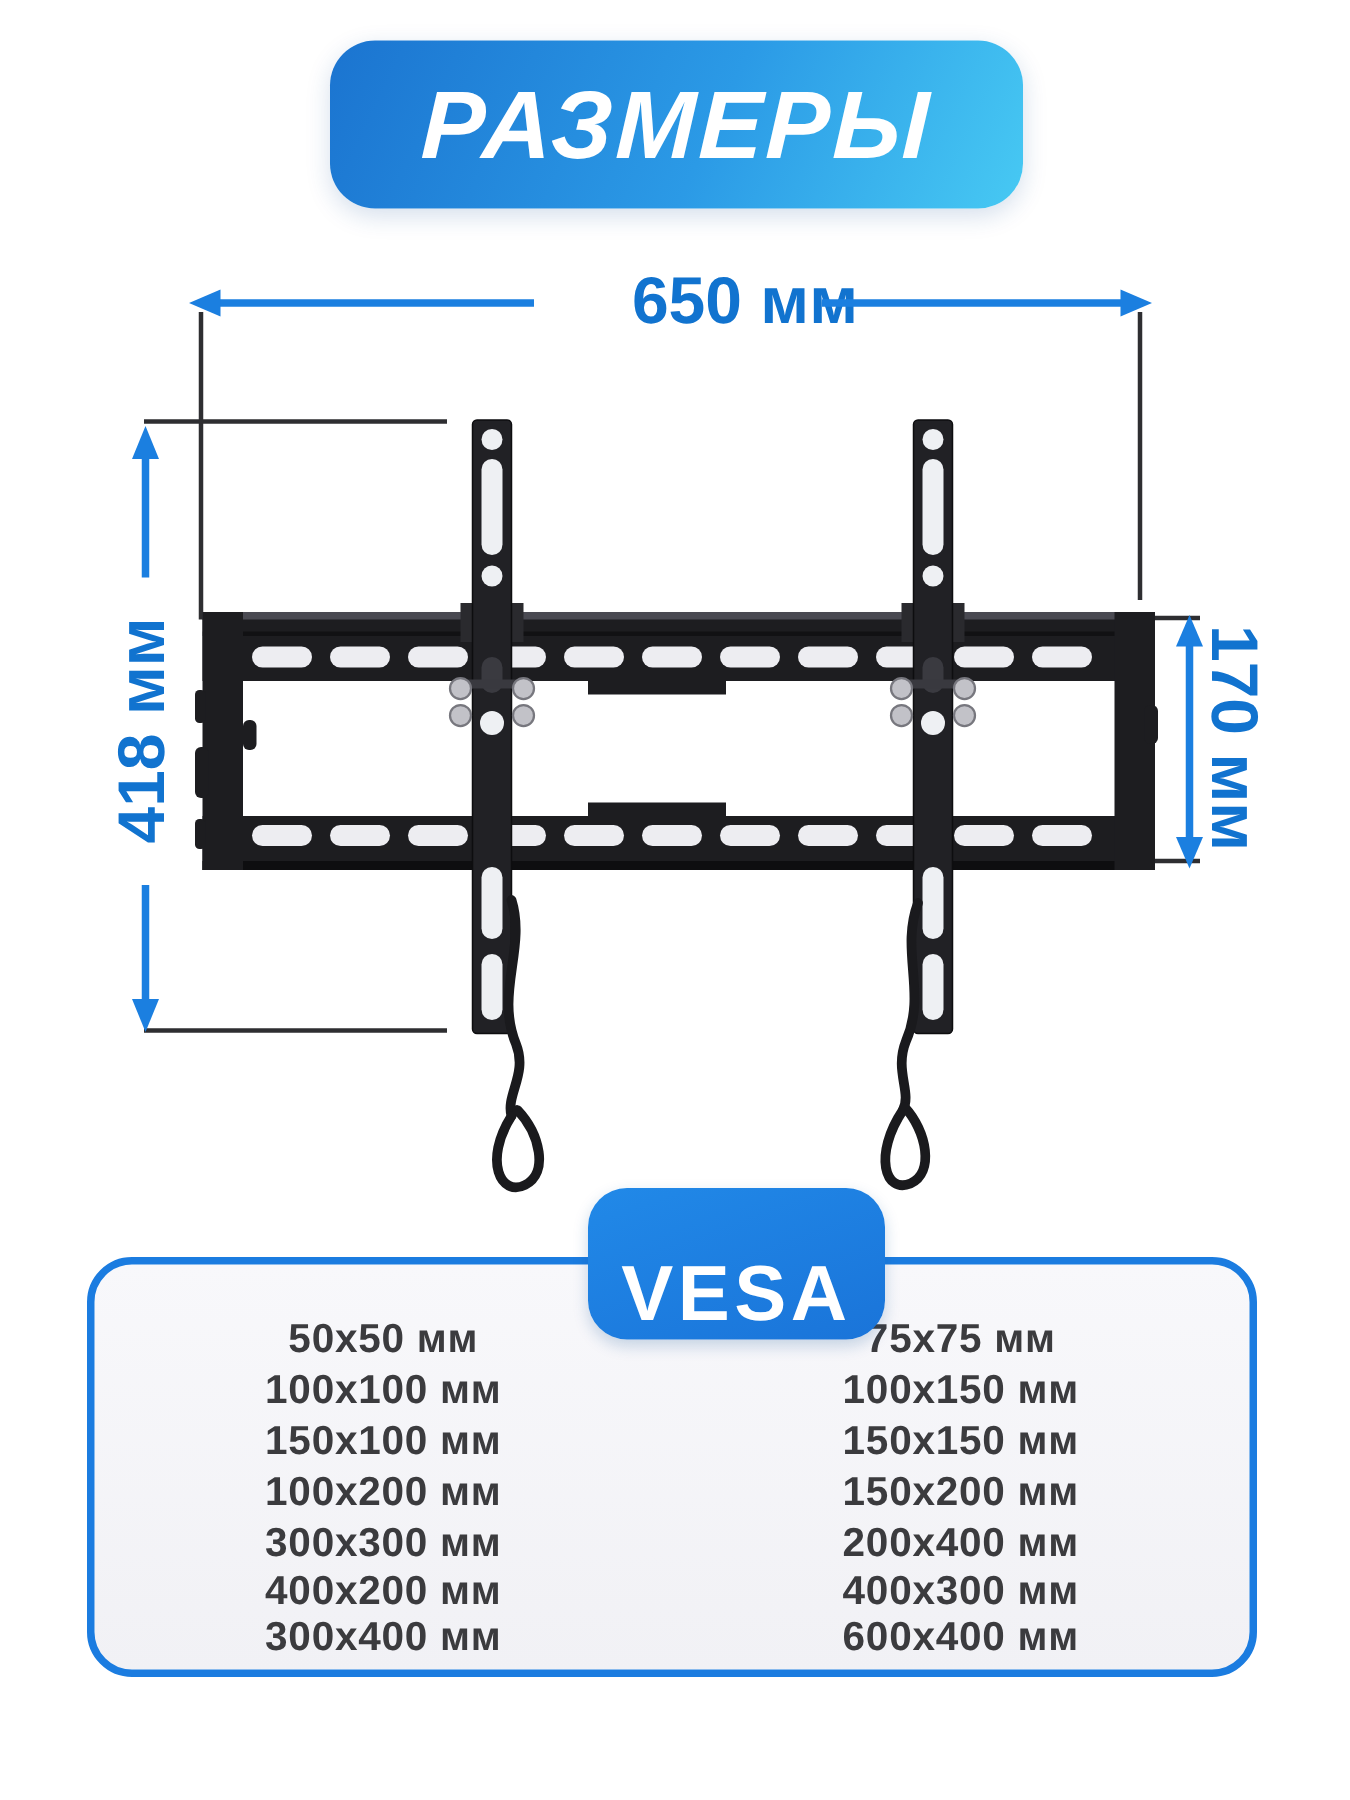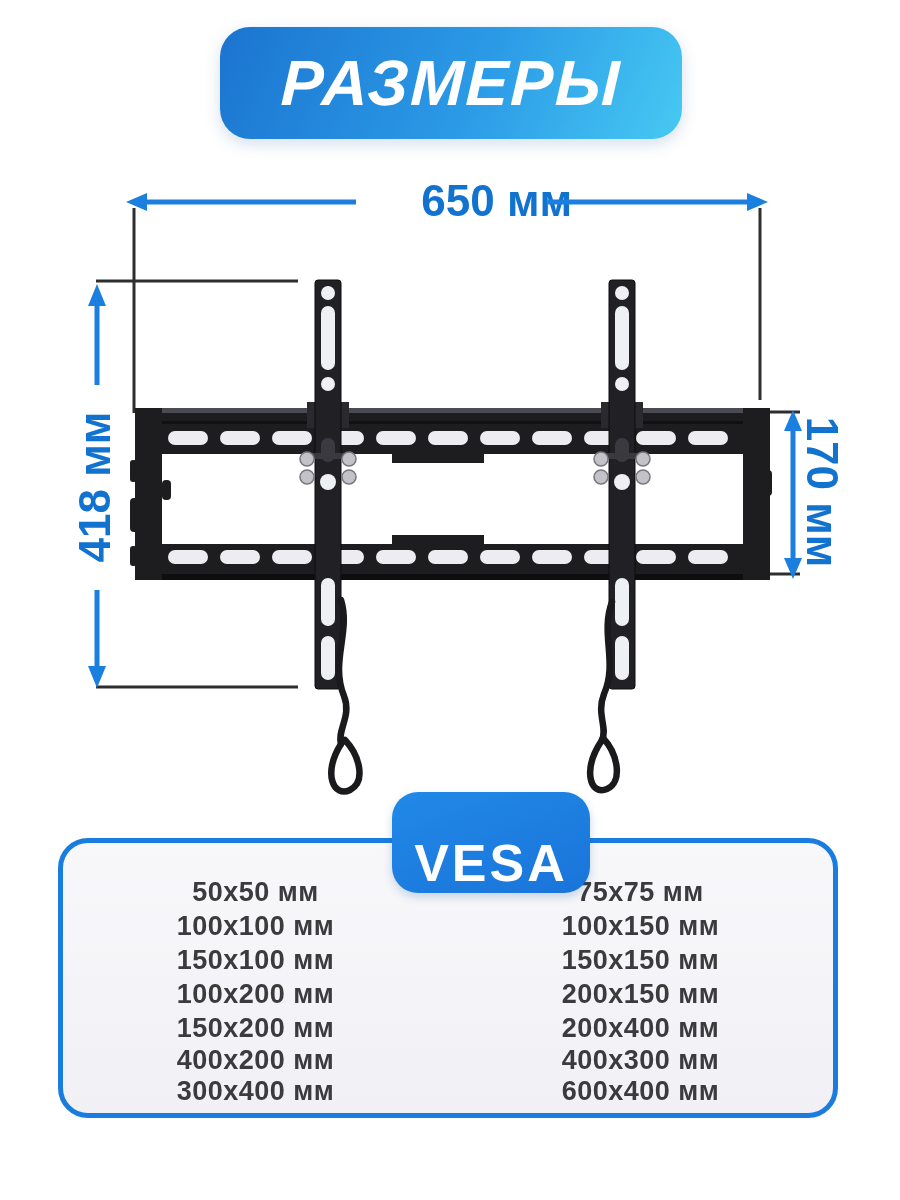--- a/index.html
+++ b/index.html
@@ -193,22 +193,22 @@
     <span>VESA</span>
   </div>
   <div class="vesa-table">
     <div class="cell">50x50 мм</div>
     <div class="cell">75x75 мм</div>
     <div class="cell">100x100 мм</div>
     <div class="cell">100x150 мм</div>
     <div class="cell">150x100 мм</div>
     <div class="cell">150x150 мм</div>
     <div class="cell">100x200 мм</div>
-    <div class="cell">200x150 мм</div>
     <div class="cell">150x200 мм</div>
+    <div class="cell">300x300 мм</div>
     <div class="cell">200x400 мм</div>
     <div class="cell">400x200 мм</div>
     <div class="cell">400x300 мм</div>
     <div class="cell">300x400 мм</div>
     <div class="cell">600x400 мм</div>
   </div>
 
 </div>
 
 </body></html>

